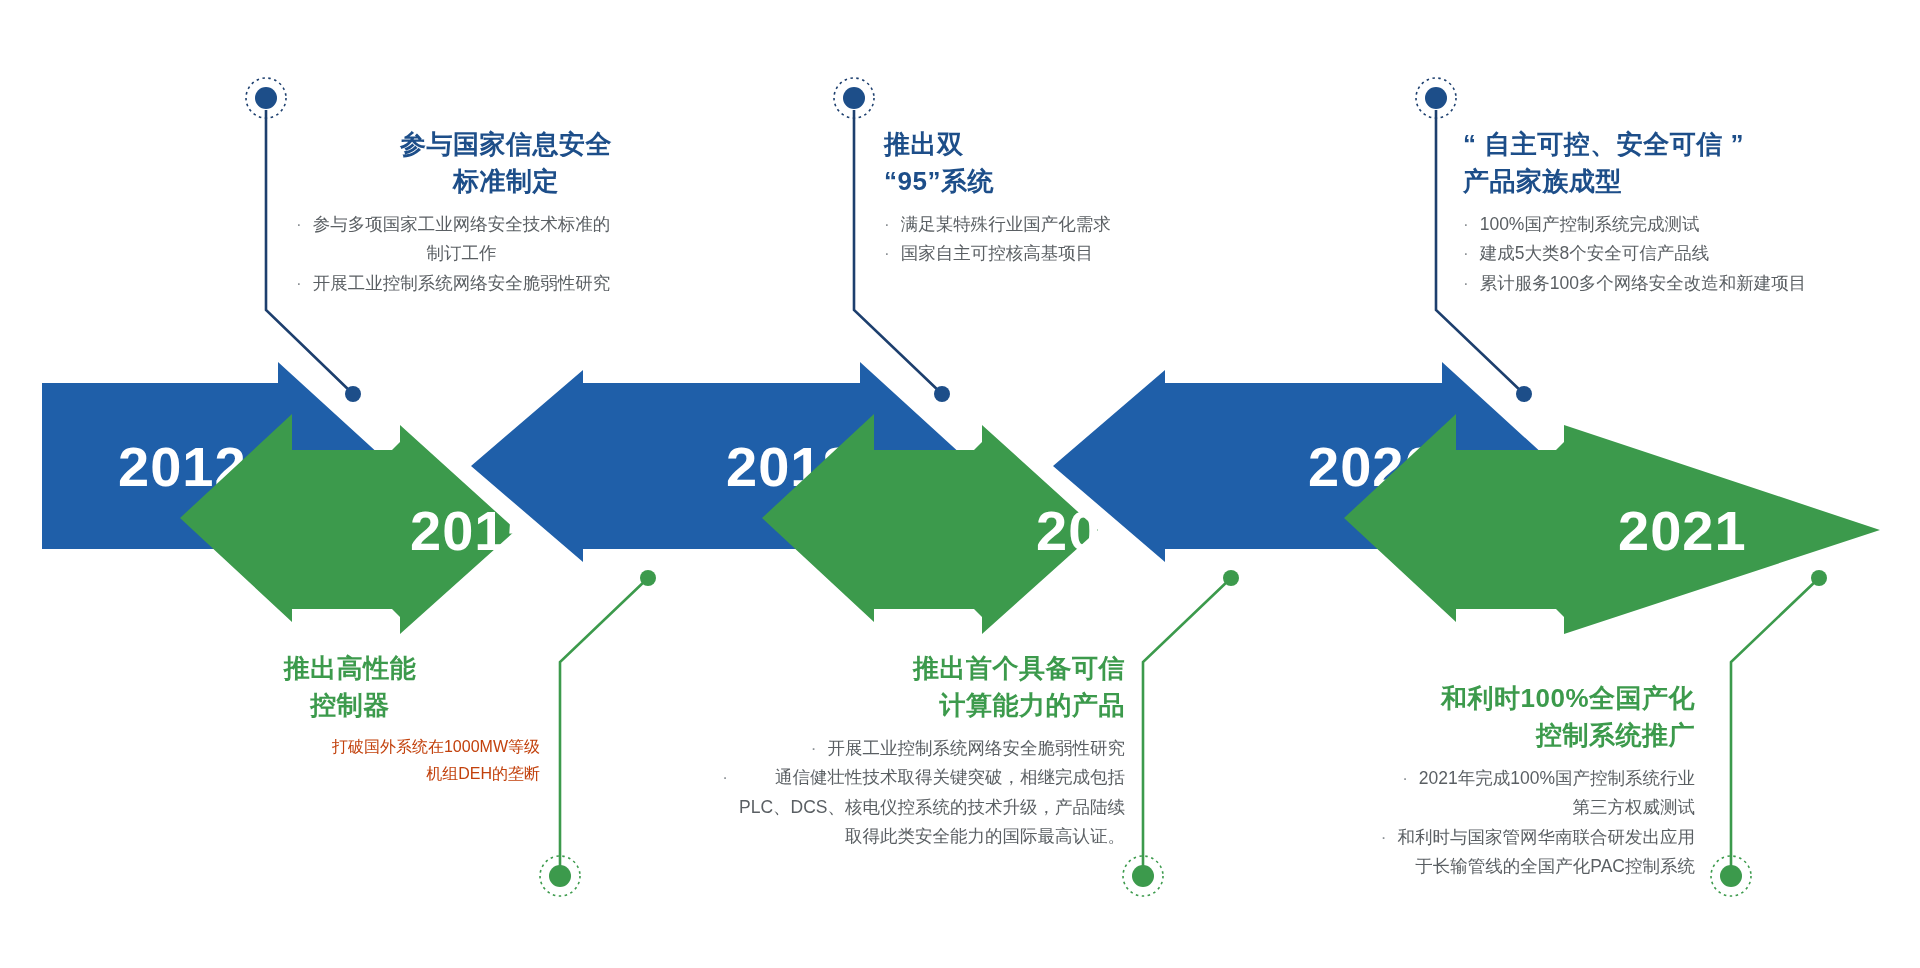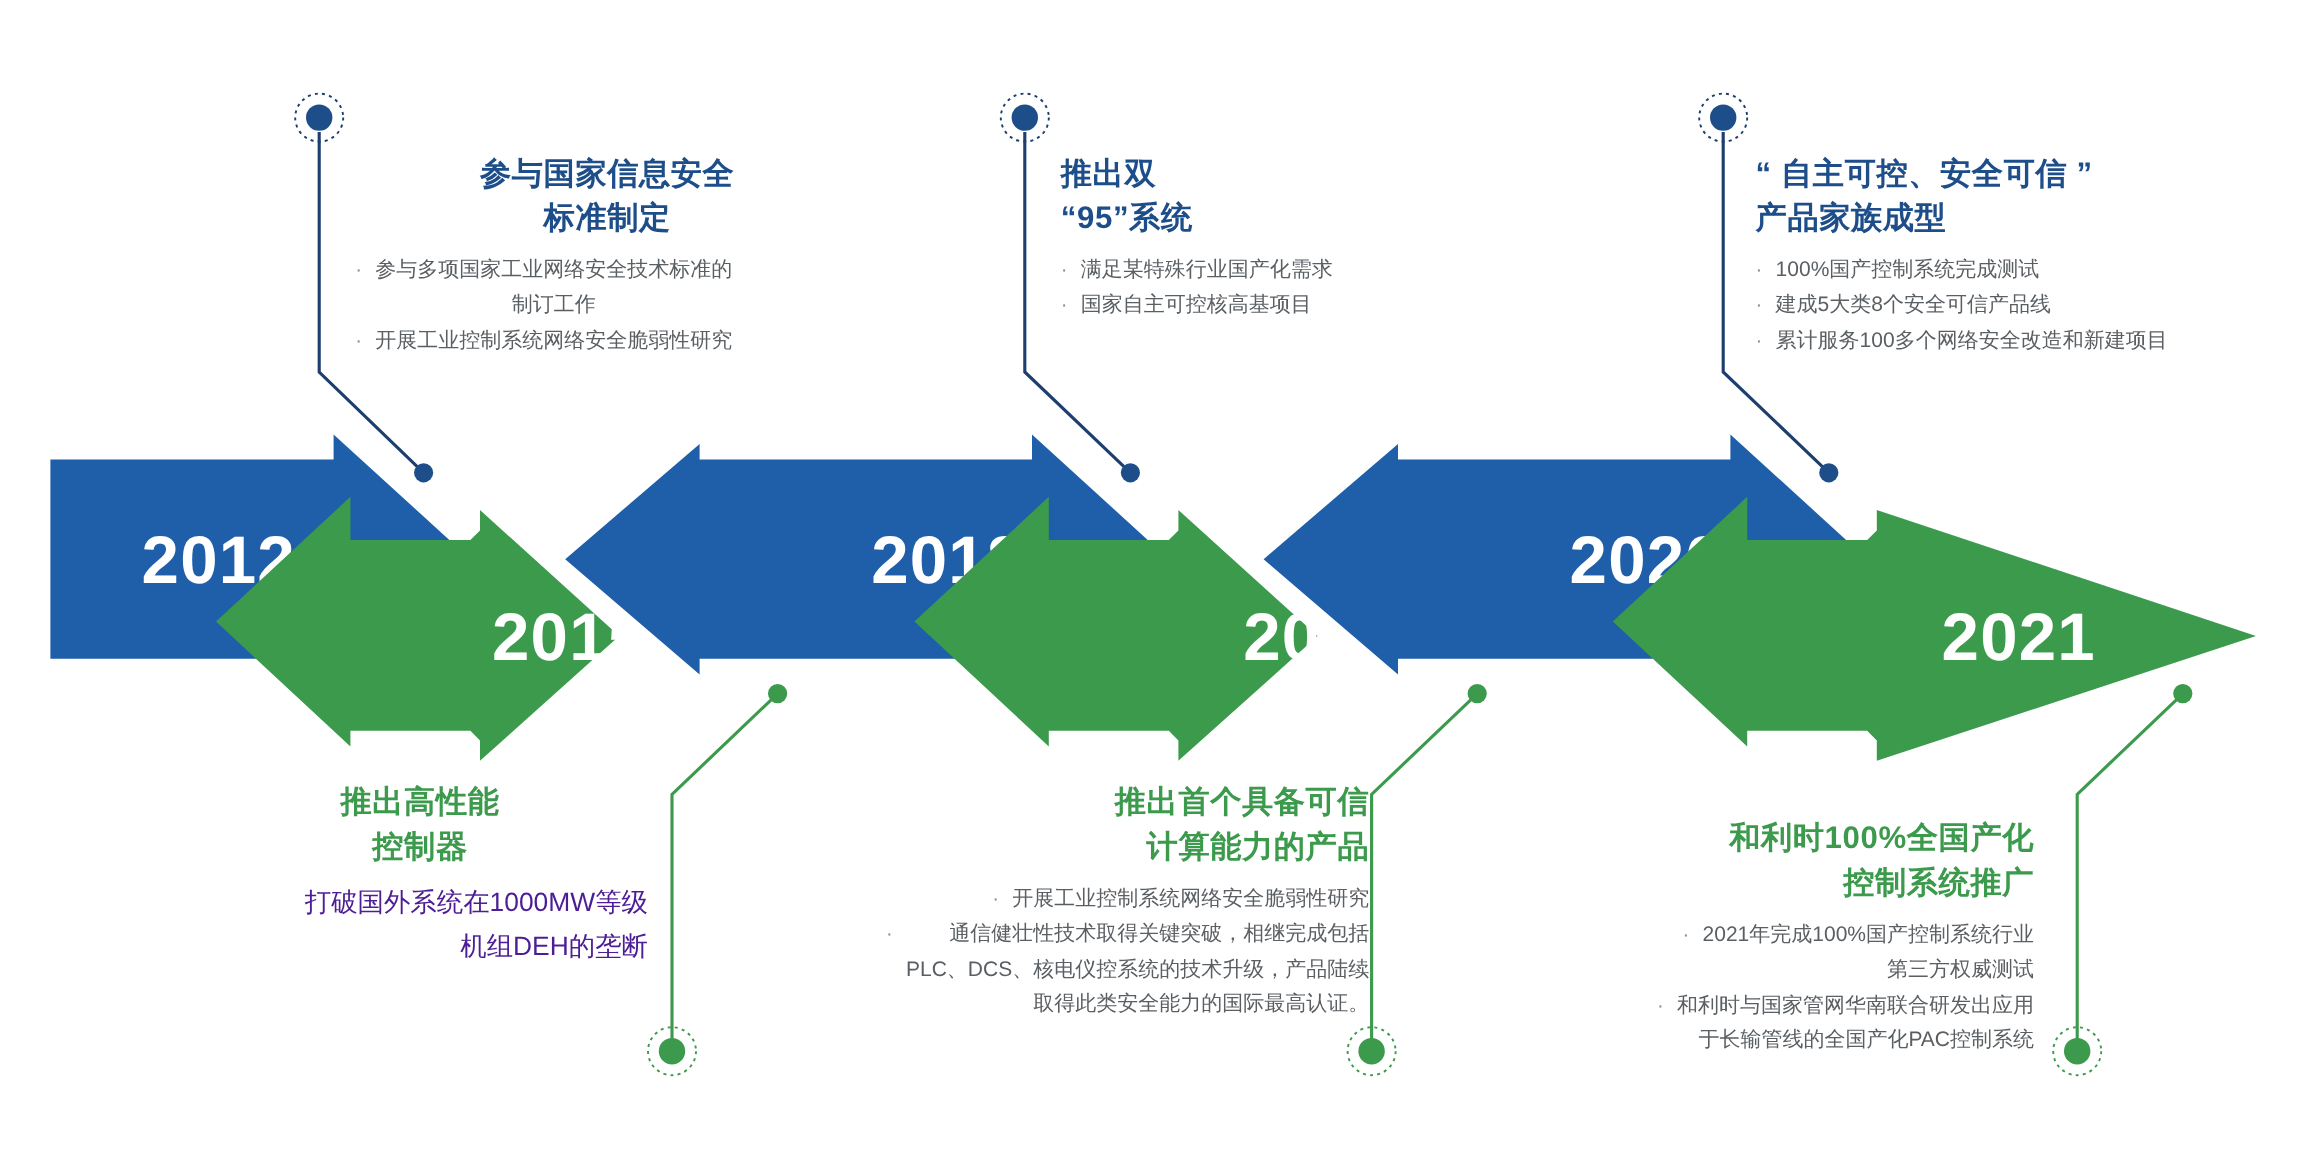--- a/index.html
+++ b/index.html
@@ -61,23 +61,23 @@
   }
   .bullet-dot {
     flex: none;
     color: #8b9095;
     font-size: 17px;
     line-height: 1.68;
     padding-top: 1px;
   }
   .bullet-text { white-space: pre-line; }
   .plain-text {
-    font-size: 22px;
+    font-size: 16px;
     line-height: 1.68;
-    color: #4c1d95;
+    color: #c2410c;
     white-space: pre-line;
   }
   .ta-left  { text-align: left; }
   .ta-right { text-align: right; }
 </style>
 </head>
 <body>
 
 <div id="stage">
 
@@ -208,21 +208,21 @@
 
   <div class="block ta-right" style="left:160px; top:650px; width:380px;">
     <div class="headline green" style="white-space: pre-line; text-align: center;">推出高性能
 控制器</div>
     <div class="bullets">
       <div class="plain-text">打破国外系统在1000MW等级
 机组DEH的垄断</div>
     </div>
   </div>
 
-  <div class="block ta-right" style="left:686px; top:650px; width:455px;">
+  <div class="block ta-right" style="left:670px; top:650px; width:455px;">
     <div class="headline green" style="white-space: pre-line;">推出首个具备可信
 计算能力的产品</div>
     <div class="bullets">
       <div class="bullet-row right">
         <span class="bullet-dot">·</span>
         <span class="bullet-text">开展工业控制系统网络安全脆弱性研究</span>
       </div>
       <div class="bullet-row right">
         <span class="bullet-dot">·</span>
         <span class="bullet-text ta-right">通信健壮性技术取得关键突破，相继完成包括

